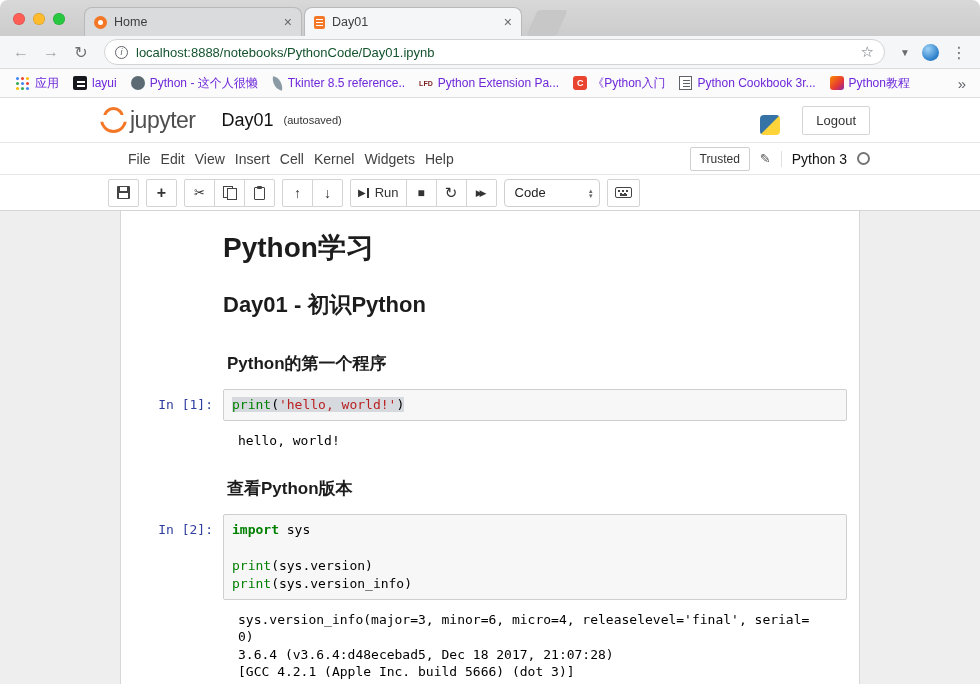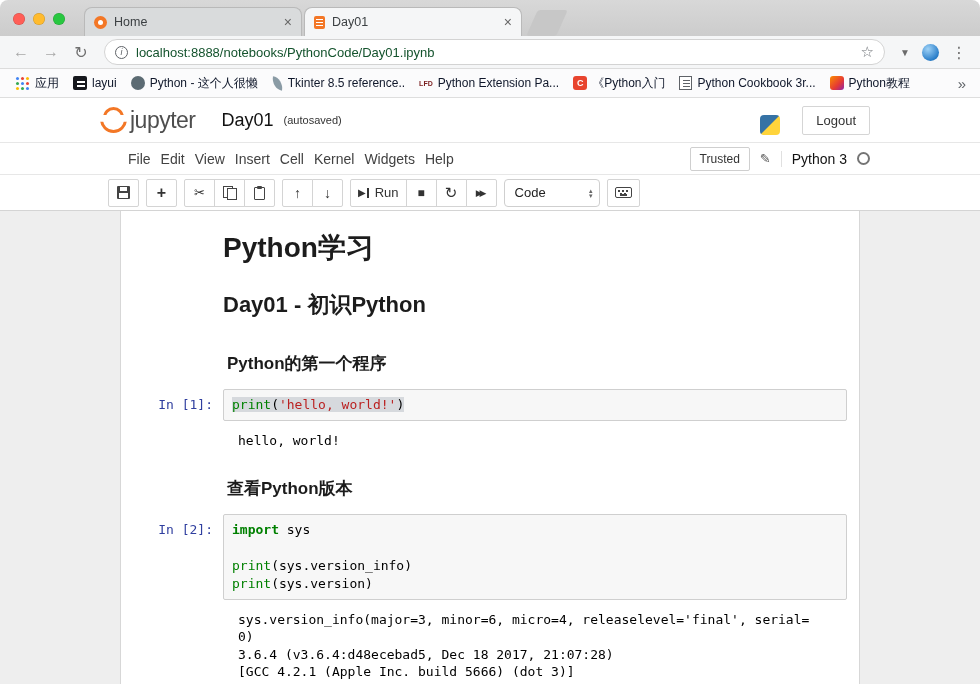--- a/index.html
+++ b/index.html
@@ -32,21 +32,21 @@
   .nav-icon.caret { font-size: 10px; color: #6b6b6b; width: 20px; }
   .urlbar { flex: 1; height: 26px; background: #fff; border: 1px solid #d3d3d3; border-radius: 13px; display: flex; align-items: center; padding: 0 10px; gap: 8px; margin: 0 6px; }
   .icon-info { width: 13px; height: 13px; border-radius: 50%; border: 1px solid #5f6368; color: #5f6368; font-size: 9px; display: grid; place-items: center; font-style: italic; flex: 0 0 auto; }
   .url-text { font-size: 13px; color: #14532d; flex: 1; white-space: nowrap; overflow: hidden; }
   .star { font-size: 15px; color: #6f7378; flex: 0 0 auto; }
   .ext-globe { width: 17px; height: 17px; border-radius: 50%; background: radial-gradient(circle at 35% 30%, #9ed2f7, #2a7ec9 70%, #1b5e96); flex: 0 0 auto; margin: 0 3px; }
 
   
   .bookmarks { flex: 0 0 29px; background: #fbfbfc; border-bottom: 1px solid #dedede; display: flex; align-items: center; padding: 0 8px; gap: 2px; overflow: hidden; }
   .bm { display: flex; align-items: center; gap: 5px; padding: 0 6px; height: 22px; border-radius: 3px; white-space: nowrap; }
-  .bm-label { font-size: 12px; color: #0f172a; }
+  .bm-label { font-size: 12px; color: #6d28d9; }
   .bm-icon { width: 16px; height: 16px; display: grid; place-items: center; flex: 0 0 auto; position: relative; }
   .bm-i0::before { content: ""; position: absolute; left: 2px; top: 2px; width: 3px; height: 3px; border-radius: 50%; background: #4285f4;
       box-shadow: 5px 0 0 #ea4335, 10px 0 0 #fbbc05, 0 5px 0 #34a853, 5px 5px 0 #4285f4, 10px 5px 0 #ea4335, 0 10px 0 #fbbc05, 5px 10px 0 #34a853, 10px 10px 0 #4285f4; }
   .bm-i1 { width: 14px; height: 14px; background: #16181d; border-radius: 2px; }
   .bm-i1::before { content: ""; position: absolute; left: 4px; top: 5px; width: 8px; height: 2px; background: #fff; box-shadow: 0 4px 0 #fff; }
   .bm-i2 { width: 14px; height: 14px; border-radius: 50%; background: #5c6b73; }
   .bm-i3 { width: 11px; height: 13px; background: #8a9ba5; border-radius: 0 100% 0 100%; transform: rotate(8deg); }
   .bm-i4 { font-family: "Liberation Sans", sans-serif; font-weight: bold; font-size: 7px; color: #7a1d1d; width: auto; }
   .bm-i5 { width: 14px; height: 14px; background: #e8442e; border-radius: 3px; color: #fff; font-weight: bold; font-size: 9px; line-height: 14px; text-align: center; }
   .bm-i6 { width: 13px; height: 14px; background: #fff; border: 1px solid #5f6368; }
@@ -340,22 +340,22 @@
             <h3>查看Python版本</h3>
           </div>
       </div>
 
       <div class="cell codecell">
         <div class="prompt">In [2]:</div>
         <div class="inner">
           <div class="input-box">
             <div class="cm-line"><span class="tok-kw">import</span><span> sys</span></div>
             <div class="cm-line"></div>
+            <div class="cm-line"><span class="tok-builtin">print</span><span>(sys.version)</span></div>
             <div class="cm-line"><span class="tok-builtin">print</span><span>(sys.version_info)</span></div>
-            <div class="cm-line"><span class="tok-builtin">print</span><span>(sys.version)</span></div>
           </div>
         </div>
       </div>
 
       <div class="cell outputcell">
         <div class="prompt"></div>
         <div class="inner">
           <div class="out-line">sys.version_info(major=3, minor=6, micro=4, releaselevel='final', serial=</div>
           <div class="out-line">0)</div>
           <div class="out-line">3.6.4 (v3.6.4:d48ecebad5, Dec 18 2017, 21:07:28)</div>

